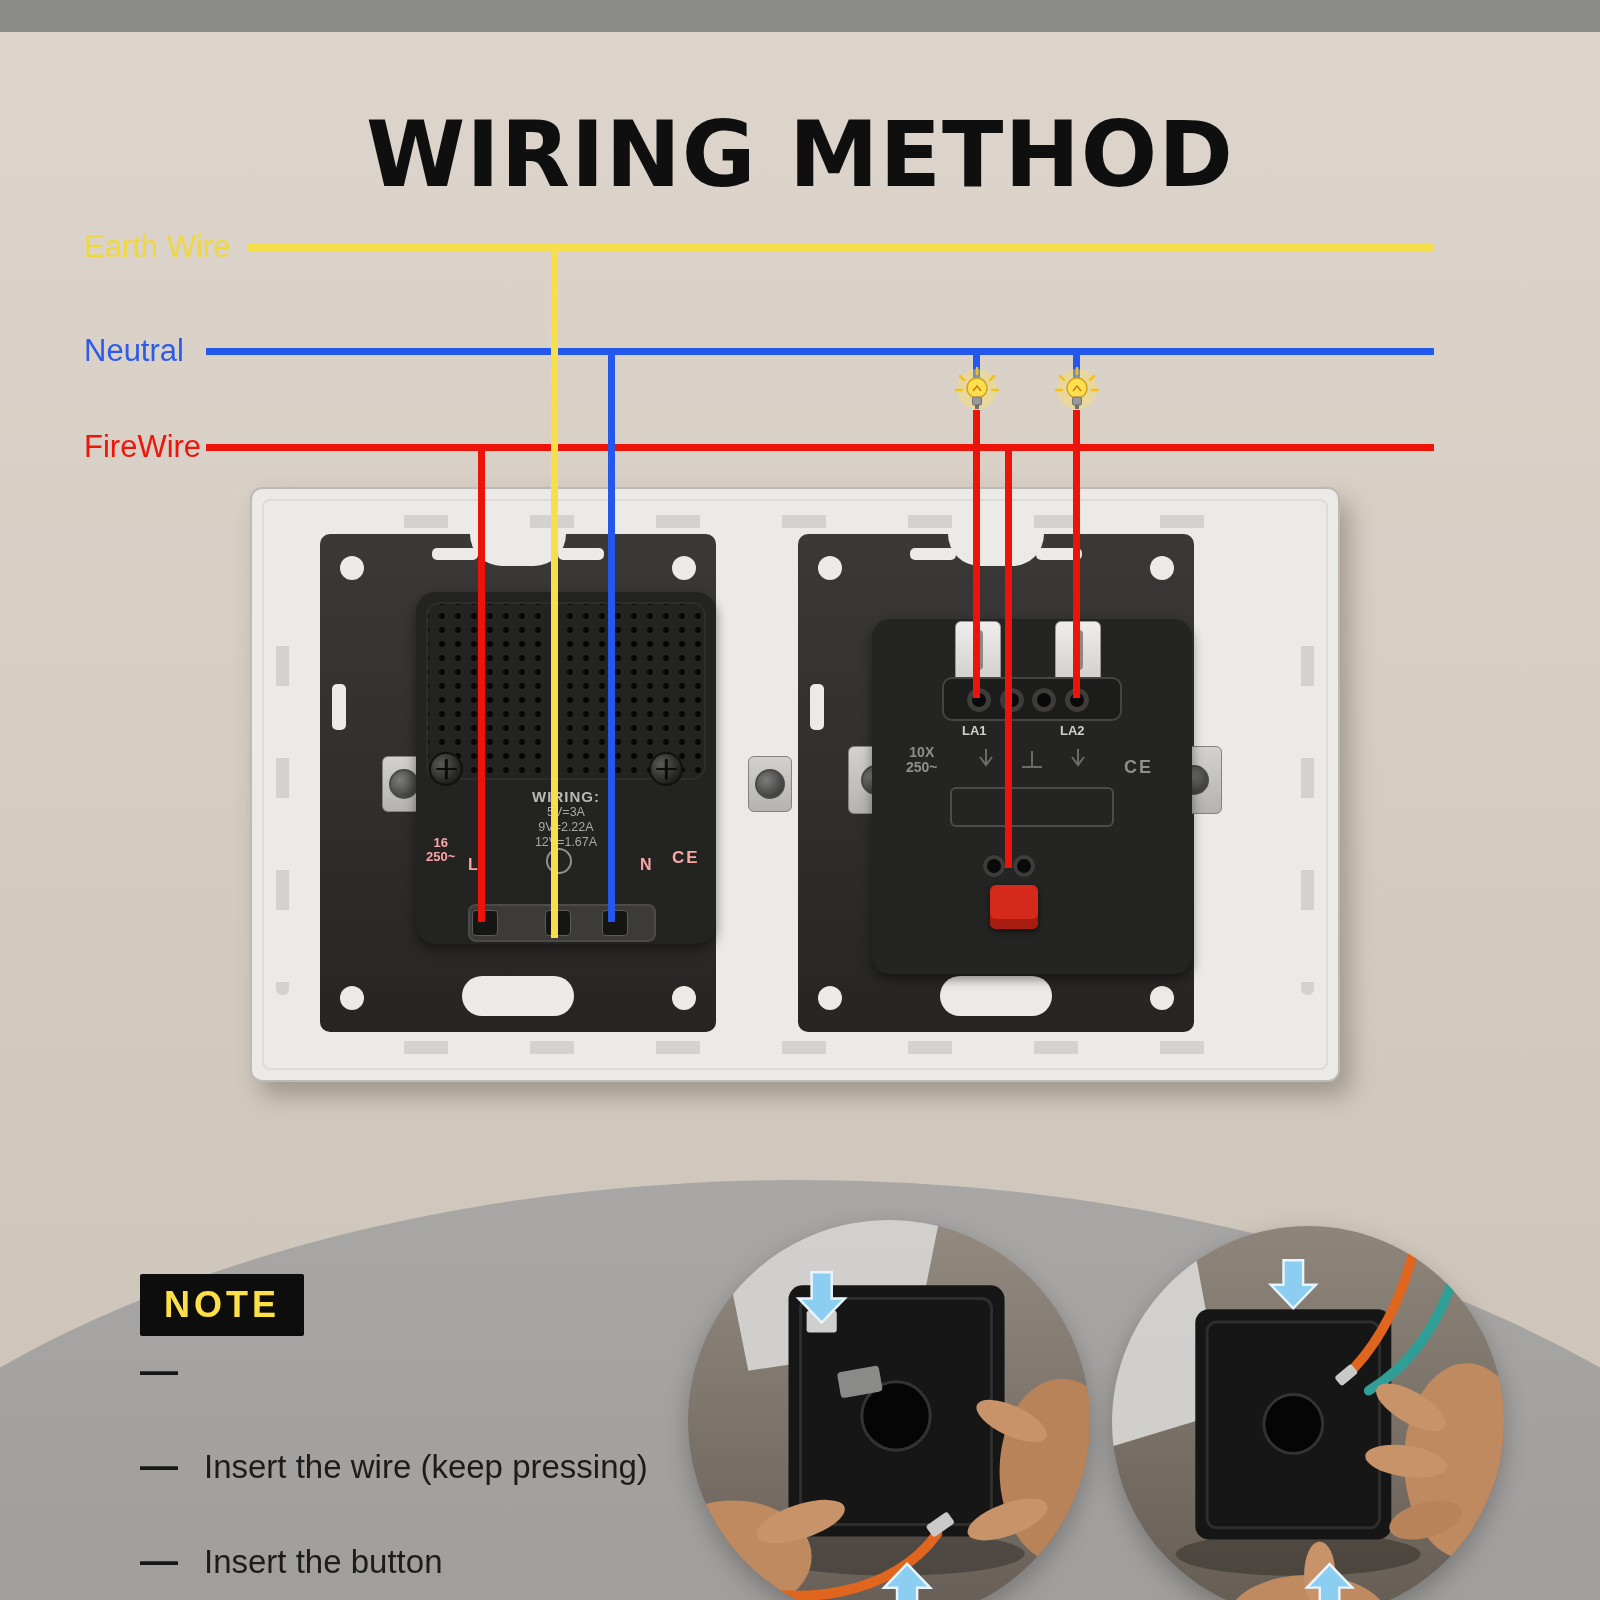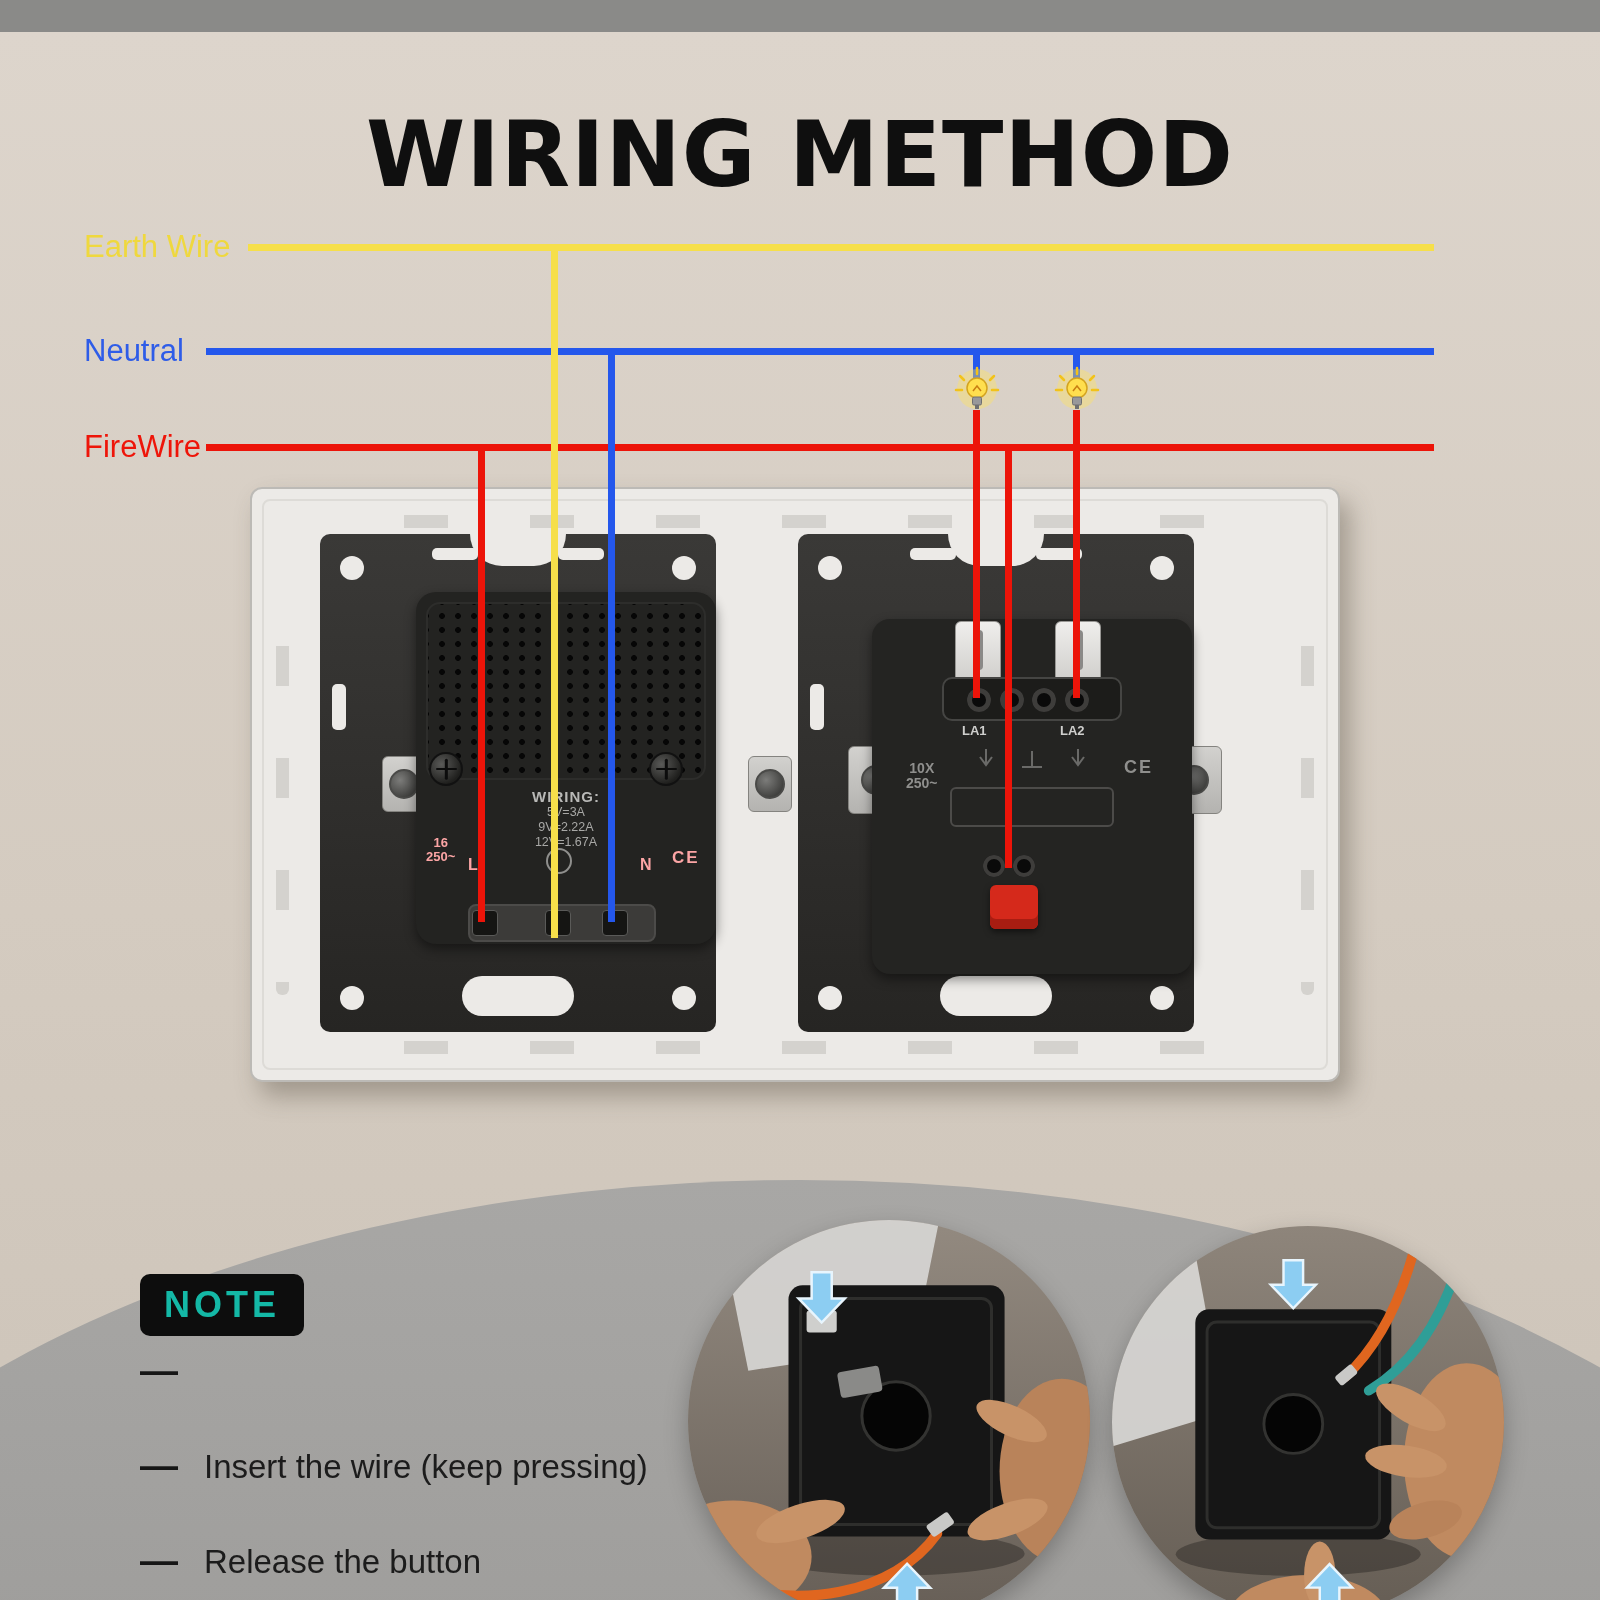--- a/index.html
+++ b/index.html
@@ -107,37 +107,37 @@
     background:linear-gradient(180deg,#efeeec,#cfcecb); border:1px solid #989794; border-radius:6px; }
   .clip::after{ content:""; position:absolute; left:50%; top:8px; width:10px; height:40px;
     transform:translateX(-50%); background:#8a8987; border-radius:4px; }
   .clip-1{ left:83px; } .clip-2{ left:183px; }
   .tblock{ position:absolute; left:70px; top:58px; width:180px; height:44px;
     background:#1c1c1a; border:2px solid #454543; border-radius:10px; }
   .hole{ position:absolute; top:9px; width:24px; height:24px; border-radius:50%;
     background:#0a0a0a; box-shadow:inset 0 0 0 5px #3e3d3b; }
   .t-lbl{ position:absolute; top:104px; color:#cfcfcd; font-size:13px; font-weight:bold; }
   .t-lbl-1{ left:90px; } .t-lbl-2{ left:188px; }
-  .mark-10x{ position:absolute; left:34px; top:142px; color:#8f8f8d; font-weight:bold;
+  .mark-10x{ position:absolute; left:34px; top:126px; color:#8f8f8d; font-weight:bold;
     font-size:14px; line-height:15px; text-align:center; }
   .mark-ce-r{ position:absolute; left:252px; top:138px; color:#8f8f8d; font-weight:bold;
     font-size:18px; letter-spacing:2px; }
   .schem{ position:absolute; left:100px; top:126px; }
   .orect{ position:absolute; left:78px; top:168px; width:164px; height:40px;
     border:2px solid #4c4b49; border-radius:6px; }
   .bhole{ position:absolute; top:236px; width:22px; height:22px; border-radius:50%;
     background:#0a0a0a; box-shadow:inset 0 0 0 4px #3e3d3b; }
   .bhole-1{ left:111px; } .bhole-2{ left:141px; }
   .redclip{ position:absolute; left:118px; top:266px; width:48px; height:44px;
     background:#d5291b; border-radius:6px; box-shadow:inset 0 -10px 0 #a81d12, 0 3px 6px rgba(0,0,0,.5); }
 
   
-  .note-badge{ position:absolute; left:140px; top:1242px; background:#0d0d0d; color:#14b8a6;
+  .note-badge{ position:absolute; left:140px; top:1242px; background:#0d0d0d; color:#fde047;
     font-size:36px; font-weight:bold; letter-spacing:4px; padding:10px 24px;
-    border-radius:10px; z-index:5; }
+    border-radius:2px; z-index:5; }
   .note-list{ position:absolute; left:140px; top:1318px; z-index:5; }
   .note-item{ display:flex; align-items:center; margin-bottom:52px; }
   .note-item .dash{ font-size:38px; font-weight:bold; color:#161616; margin-right:26px; }
   .note-item .txt{ font-size:33px; color:#1c1c1c; }
 
   
   .photo{ position:absolute; border-radius:50%; overflow:hidden; z-index:5;
     box-shadow:0 10px 24px rgba(0,0,0,.25); }
   .photo1{ left:688px; top:1188px; width:402px; height:402px; }
   .photo2{ left:1112px; top:1194px; width:392px; height:392px; }
@@ -297,21 +297,21 @@
   <div class="note-list">
     <div class="note-item">
       <span class="dash">—</span>
     </div>
     <div class="note-item">
       <span class="dash">—</span>
       <span class="txt">Insert the wire (keep pressing)</span>
     </div>
     <div class="note-item">
       <span class="dash">—</span>
-      <span class="txt">Release the button</span>
+      <span class="txt">Insert the button</span>
     </div>
   </div>
 
   <div class="photo photo1">
     <svg viewBox="0 0 400 400">
       <defs>
         <linearGradient id="bg1" x1="0" y1="0" x2="0" y2="1">
           <stop offset="0" stop-color="#938a80"></stop>
             <stop offset="1" stop-color="#665e56"></stop>
         </linearGradient>

